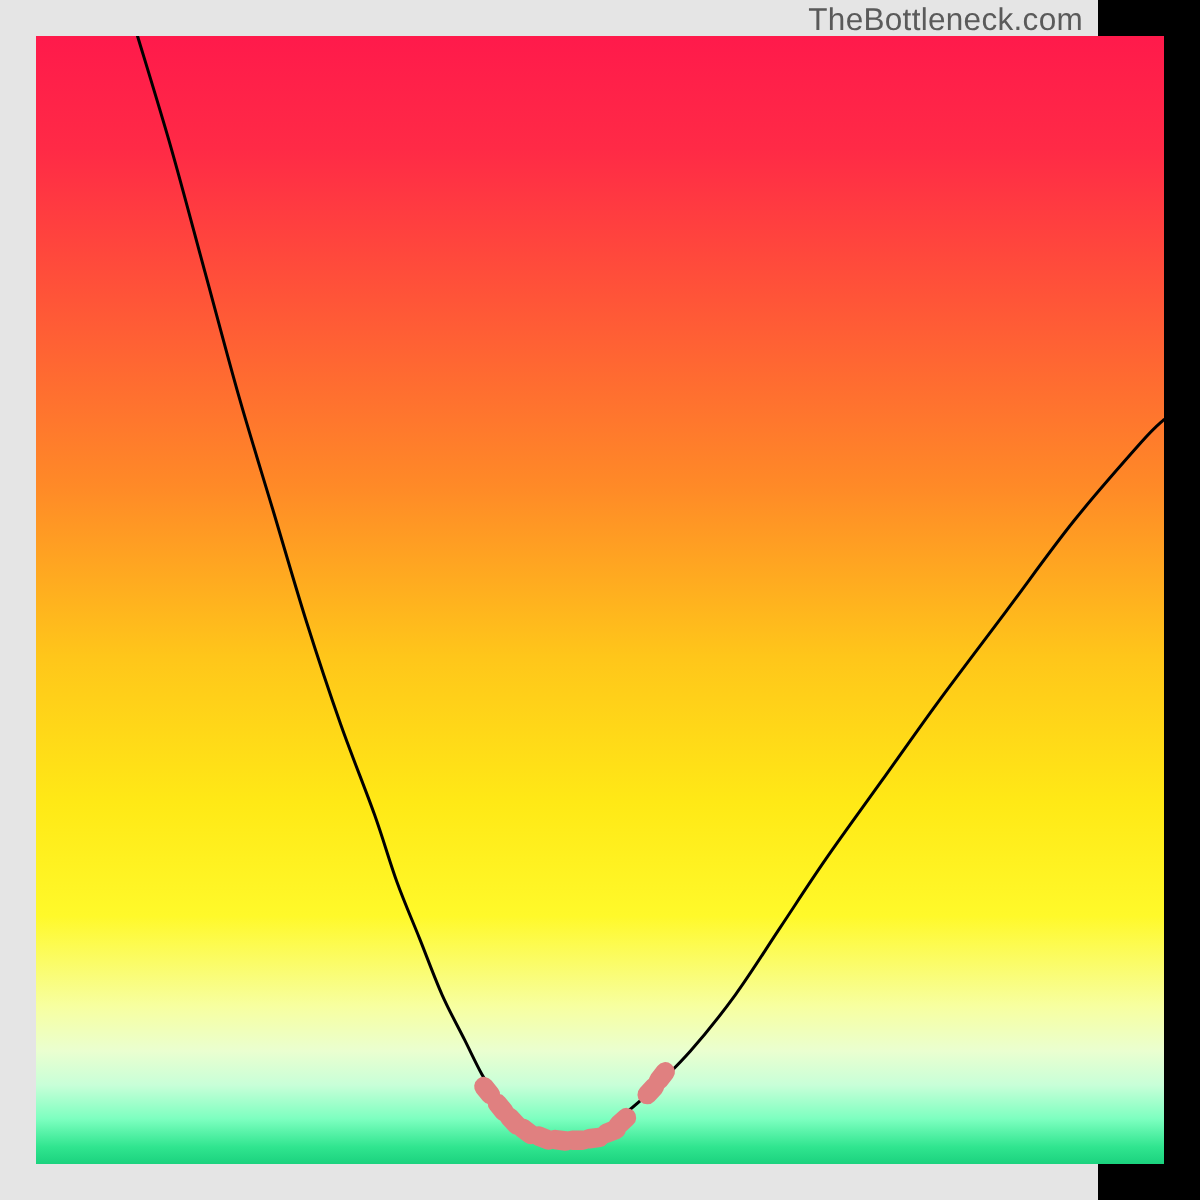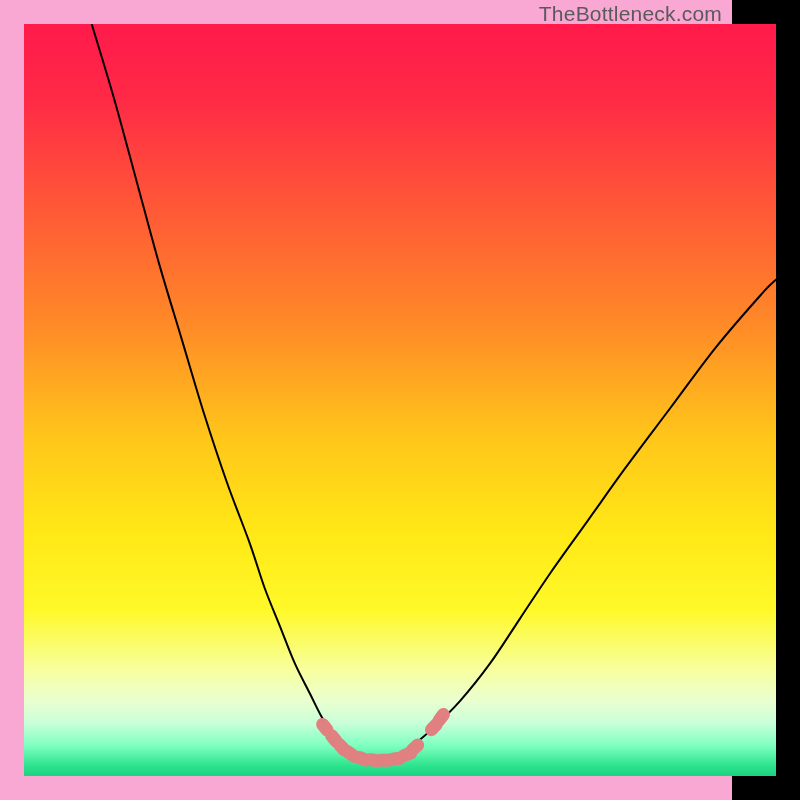--- a/index.html
+++ b/index.html
@@ -10,21 +10,21 @@
     background: #000;
     overflow: hidden;
     font-family: Arial, Helvetica, sans-serif;
   }
   .frame {
     position: absolute;
     left: 0;
     top: 0;
     width: 732px;
     height: 800px;
-    background: #f9a8d4;
+    background: #e5e5e5;
   }
   .plot {
     position: absolute;
     left: 24px;
     top: 24px;
     width: 752px;
     height: 752px;
   }
   .watermark {
     position: absolute;

